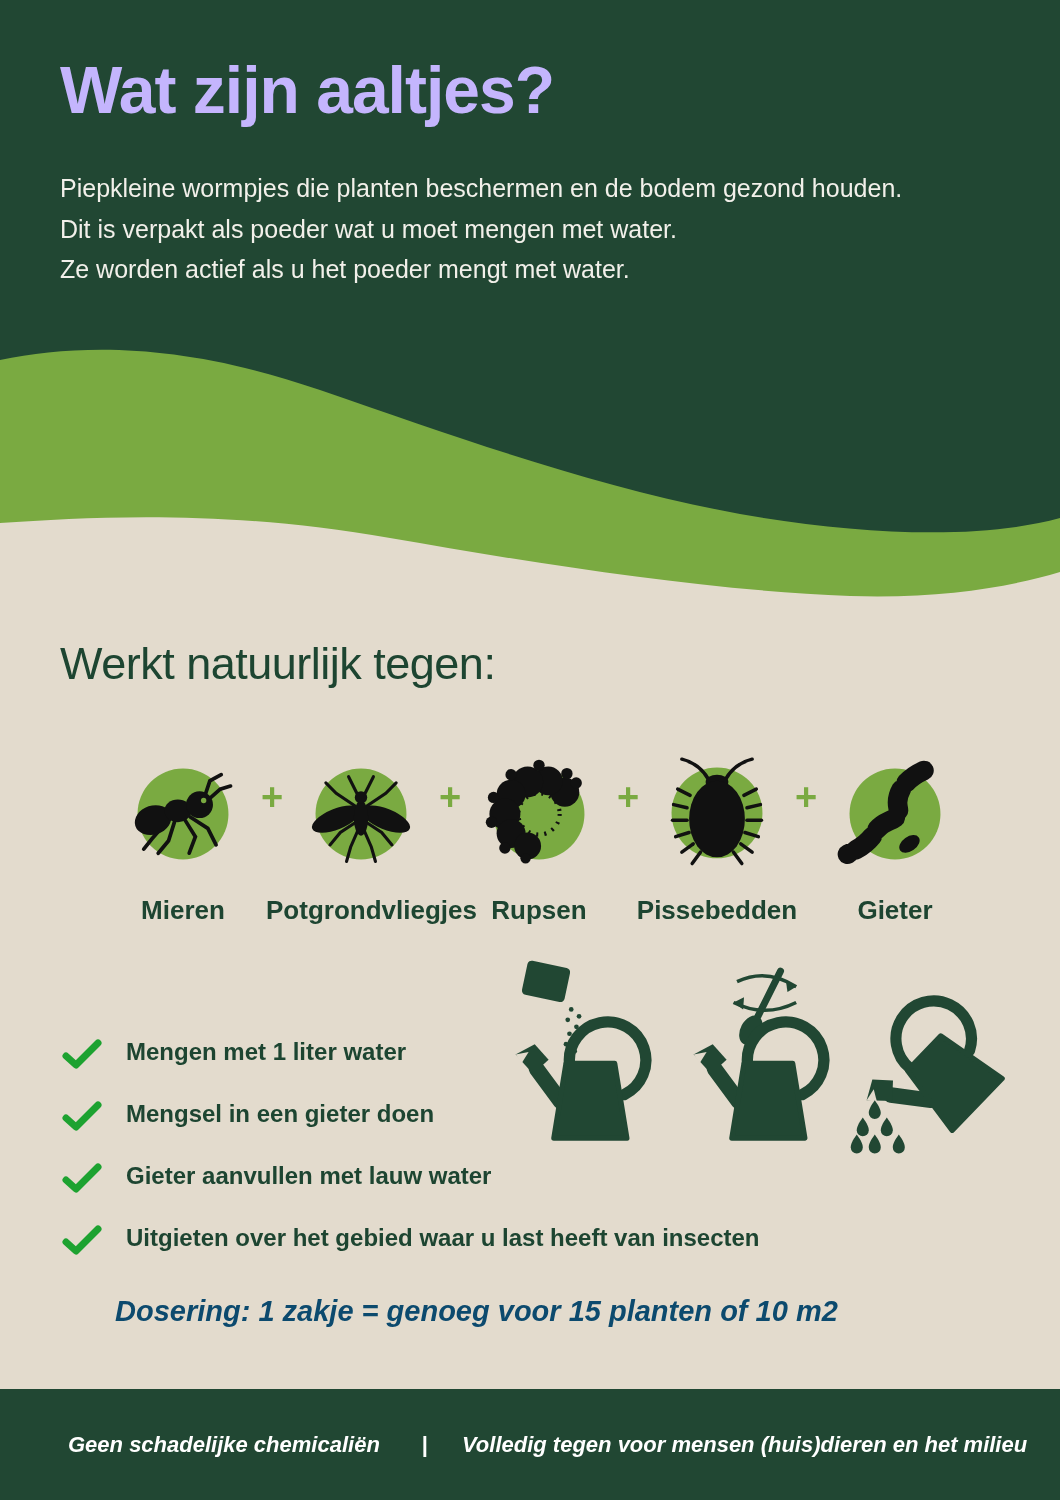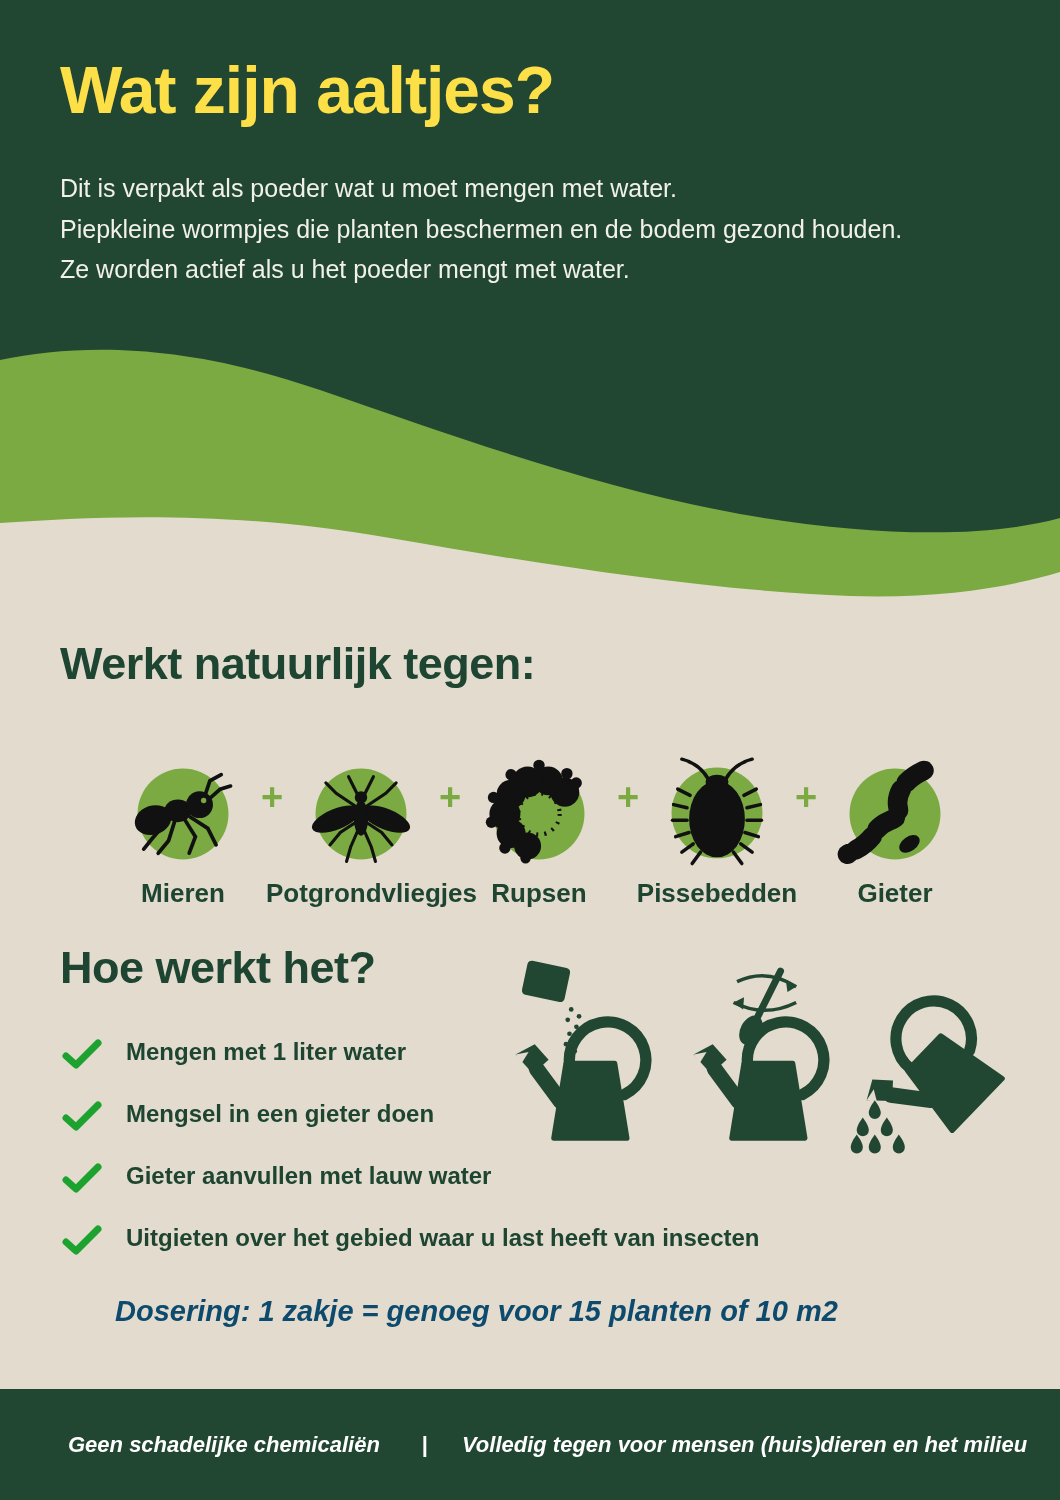--- a/index.html
+++ b/index.html
@@ -2,34 +2,34 @@
 <html><head>
 <meta charset="utf-8">
 <style>
   html,body{margin:0;padding:0;}
   body{font-family:"Liberation Sans", sans-serif;}
   .poster{position:relative;width:1060px;height:1500px;overflow:hidden;background:#e3dbcd;}
 
   
   .hero{position:absolute;left:0;top:0;width:1060px;height:620px;background:#214733;}
   .hero h1{position:absolute;left:60px;top:52px;margin:0;font-size:66px;font-weight:bold;
-           letter-spacing:-1px;color:#fde047;}
+           letter-spacing:-1px;color:#c4b5fd;}
   .hero .intro{position:absolute;left:60px;top:168px;font-size:25px;line-height:1.62;
            color:#f2f0ea;font-weight:normal;}
   .wave{position:absolute;left:0;top:292px;width:1060px;height:330px;display:block;}
 
   
   .main{position:absolute;left:0;top:620px;width:1060px;height:769px;}
-  .h2{position:absolute;margin:0;font-size:45px;font-weight:bold;color:#1d4531;letter-spacing:-0.5px;}
+  .h2{position:absolute;margin:0;font-size:45px;font-weight:normal;color:#1d4531;letter-spacing:-0.5px;}
   .h2.against{left:60px;top:18px;}
   .h2.how{left:60px;top:322px;}
 
   .pest-col{position:absolute;top:134px;width:190px;text-align:center;}
   .pest-col svg{display:block;margin:0 auto;}
-  .pest-label{margin-top:0;font-size:26px;font-weight:bold;color:#1d4531;}
+  .pest-label{margin-top:17px;font-size:26px;font-weight:bold;color:#1d4531;}
   .plus{position:absolute;top:156px;width:30px;text-align:center;font-size:38px;font-weight:bold;color:#7aaa41;}
 
   .step{position:absolute;left:62px;height:40px;}
   .step svg{position:absolute;left:0;top:2px;}
   .step-text{position:absolute;left:64px;top:2px;white-space:nowrap;
              font-size:24px;font-weight:bold;color:#1d4531;}
   .dosage{position:absolute;left:115px;top:675px;font-size:29px;font-weight:bold;
           font-style:italic;color:#0c4a6e;white-space:nowrap;}
 
   .cans{position:absolute;left:512px;top:330px;width:548px;height:240px;}
@@ -43,22 +43,22 @@
   .footer .f-div{margin:0 34px 0 42px;font-style:normal;}
 </style>
 </head>
 <body>
 
 <div class="poster">
 
   <div class="hero">
     <h1>Wat zijn aaltjes?</h1>
     <div class="intro">
+      <div>Piepkleine wormpjes die planten beschermen en de bodem gezond houden.</div>
       <div>Dit is verpakt als poeder wat u moet mengen met water.</div>
-      <div>Piepkleine wormpjes die planten beschermen en de bodem gezond houden.</div>
       <div>Ze worden actief als u het poeder mengt met water.</div>
     </div>
     <svg class="wave" viewBox="0 0 1060 330" preserveAspectRatio="none">
       <rect x="0" y="0" width="1060" height="330" fill="#214733"></rect>
       <path d="M0,68 C80,52 180,50 320,98 C470,150 600,196 740,222 C860,243 980,248 1060,226 L1060,330 L0,330 Z" fill="#7aaa41"></path>
       <path d="M0,231 C100,224 230,218 390,246 C540,272 700,298 850,304 C940,307 1010,295 1060,280 L1060,330 L0,330 Z" fill="#e3dbcd"></path>
     </svg>
   </div>
 
   <div class="main">
@@ -162,21 +162,20 @@
         <ellipse cx="74" cy="87" rx="11" ry="7" transform="rotate(-35 74 87)" fill="#111111"></ellipse>
       </svg>
       <div class="pest-label">Gieter</div>
     </div>
 
     <div class="plus" style="left:257px">+</div>
     <div class="plus" style="left:435px">+</div>
     <div class="plus" style="left:613px">+</div>
     <div class="plus" style="left:791px">+</div>
 
-    <h2 class="h2 how">Hoe werkt het?</h2>
 
     <div class="step" style="top:416px">
       <svg width="40" height="32" viewBox="0 0 40 32">
         <path d="M4,18 L14,27 L36,5" fill="none" stroke="#1da230" stroke-width="7" stroke-linecap="round" stroke-linejoin="round"></path>
       </svg>
       <div class="step-text">Mengen met 1 liter water</div>
     </div>
     <div class="step" style="top:478px">
       <svg width="40" height="32" viewBox="0 0 40 32">
         <path d="M4,18 L14,27 L36,5" fill="none" stroke="#1da230" stroke-width="7" stroke-linecap="round" stroke-linejoin="round"></path>

